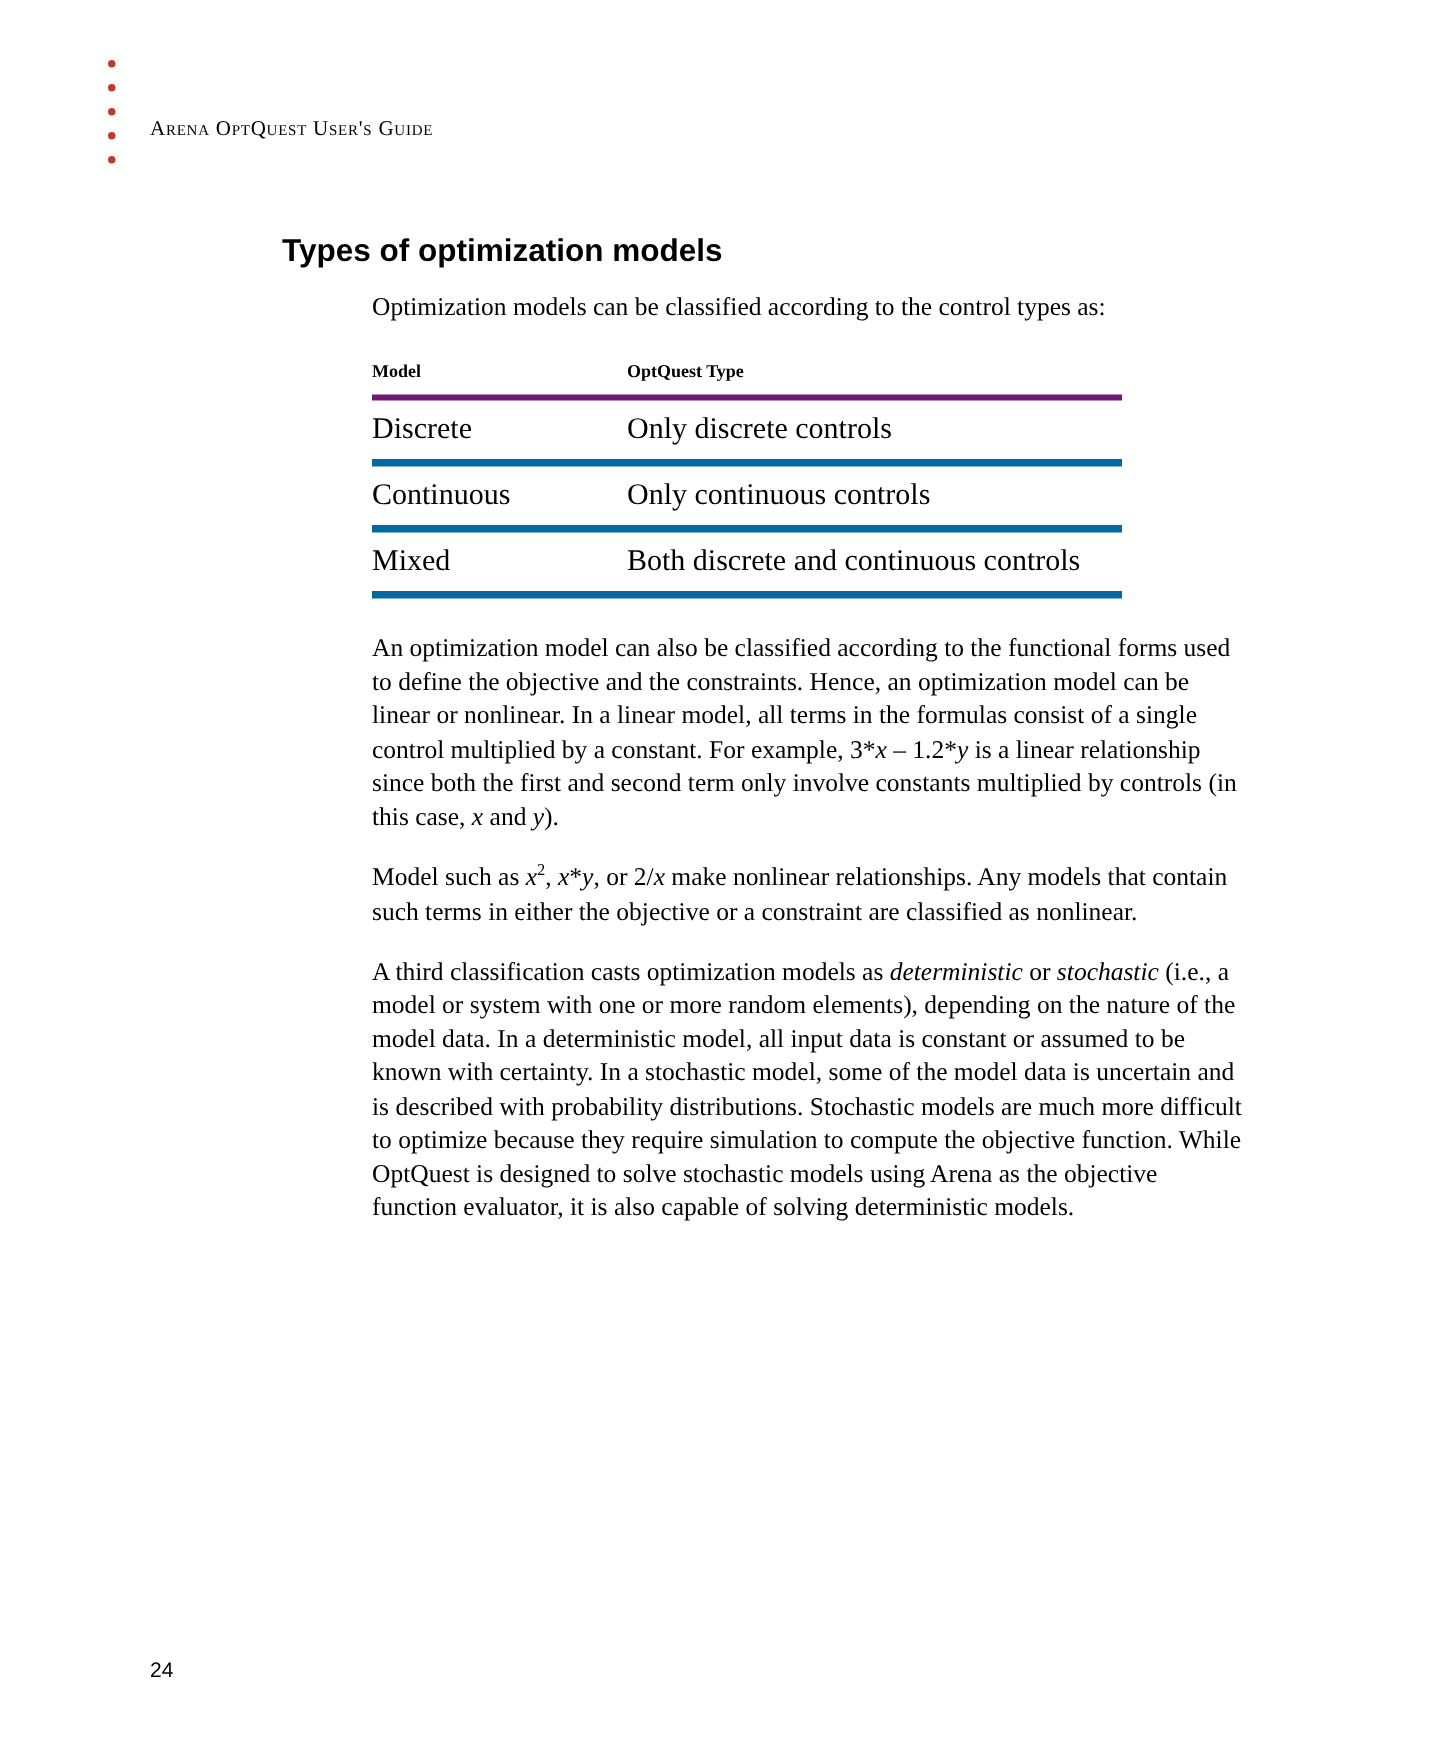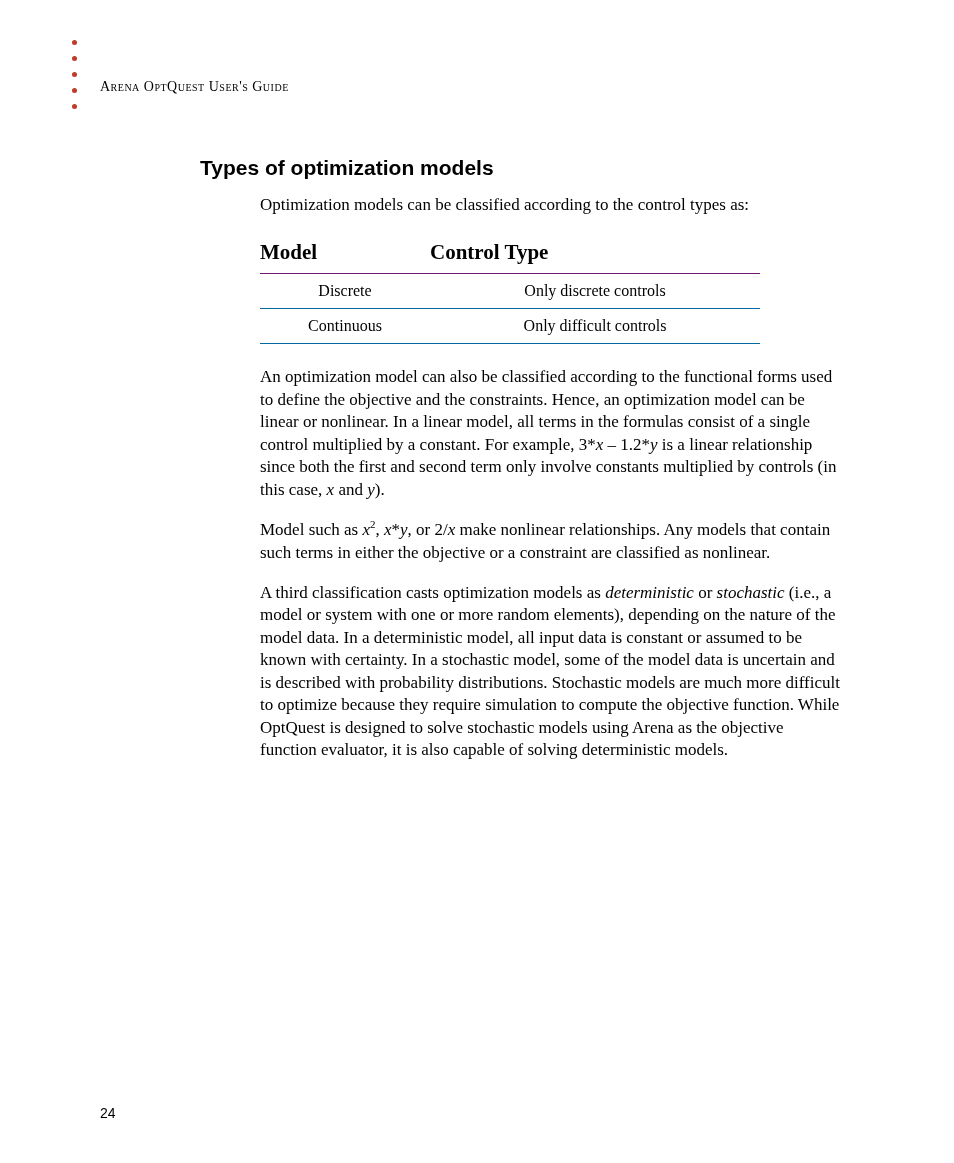--- a/index.html
+++ b/index.html
@@ -35,21 +35,21 @@
     top: 79px;
     font-family: "Times New Roman", Times, serif;
     font-size: 14px;
     letter-spacing: 0.5px;
   }
   .running-head .sc {
     font-variant: small-caps;
   }
   .content {
     position: absolute;
-    left: 200px;
+    left: 188px;
     top: 156px;
     width: 660px;
   }
   .section-heading {
     font-family: Arial, Helvetica, sans-serif;
     font-weight: bold;
     font-size: 21px;
     margin: 0 0 14px 0;
   }
   .body-text {
@@ -62,29 +62,28 @@
   table.model-table {
     margin: 12px 0 22px 60px;
     border-collapse: collapse;
     width: 500px;
     font-size: 16px;
   }
   table.model-table th {
     text-align: left;
     font-family: "Times New Roman", Times, serif;
     font-weight: bold;
-    font-size: 21px;
+    font-size: 12px;
     padding: 6px 0 8px 0;
-    border-bottom: 1px solid #701a75;
+    border-bottom: 4px solid #701a75;
   }
   table.model-table td {
     padding: 8px 0;
-    border-bottom: 1px solid #0369a1;
-    font-size: 16px;
-    text-align: center;
+    border-bottom: 5px solid #0369a1;
+    font-size: 20px;
   }
   table.model-table th:first-child,
   table.model-table td:first-child {
     width: 170px;
   }
   .page-number {
     position: absolute;
     left: 100px;
     bottom: 42px;
     font-family: Arial, Helvetica, sans-serif;
@@ -112,31 +111,35 @@
   <div class="content">
 
     <h2 class="section-heading">Types of optimization models</h2>
 
     <p class="body-text">Optimization models can be classified according to the control types as:</p>
 
     <table class="model-table">
       <thead>
         <tr>
           <th>Model</th>
-          <th>Control Type</th>
+          <th>OptQuest Type</th>
         </tr>
       </thead>
       <tbody>
         <tr>
           <td>Discrete</td>
           <td>Only discrete controls</td>
         </tr>
         <tr>
           <td>Continuous</td>
-          <td>Only difficult controls</td>
+          <td>Only continuous controls</td>
+        </tr>
+        <tr>
+          <td>Mixed</td>
+          <td>Both discrete and continuous controls</td>
         </tr>
       </tbody>
     </table>
 
     <p class="body-text">
       <span>An optimization model can also be classified according to the functional forms used to define the objective and the constraints. Hence, an optimization model can be linear or nonlinear. In a linear model, all terms in the formulas consist of a single control multiplied by a constant. For example, 3*</span><span class="it">x</span><span> – 1.2*</span><span class="it">y</span><span> is a linear relationship since both the first and second term only involve constants multiplied by controls (in this case, </span><span class="it">x</span><span> and </span><span class="it">y</span><span>).</span>
     </p>
 
     <p class="body-text">
       <span>Model such as </span><span class="it">x</span><sup>2</sup><span>, </span><span class="it">x</span><span>*</span><span class="it">y</span><span>, or 2/</span><span class="it">x</span><span> make nonlinear relationships. Any models that contain such terms in either the objective or a constraint are classified as nonlinear.</span>

